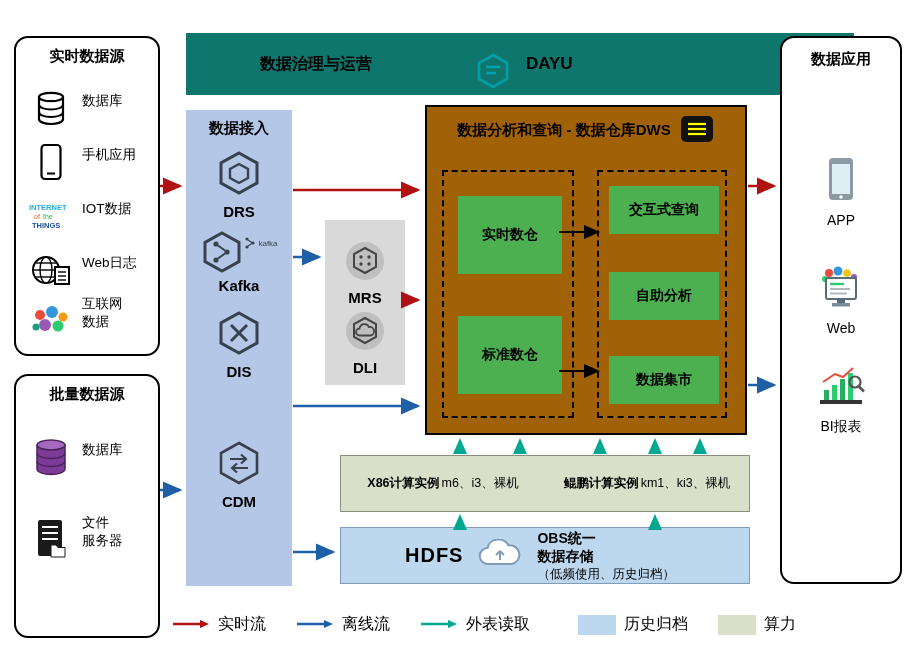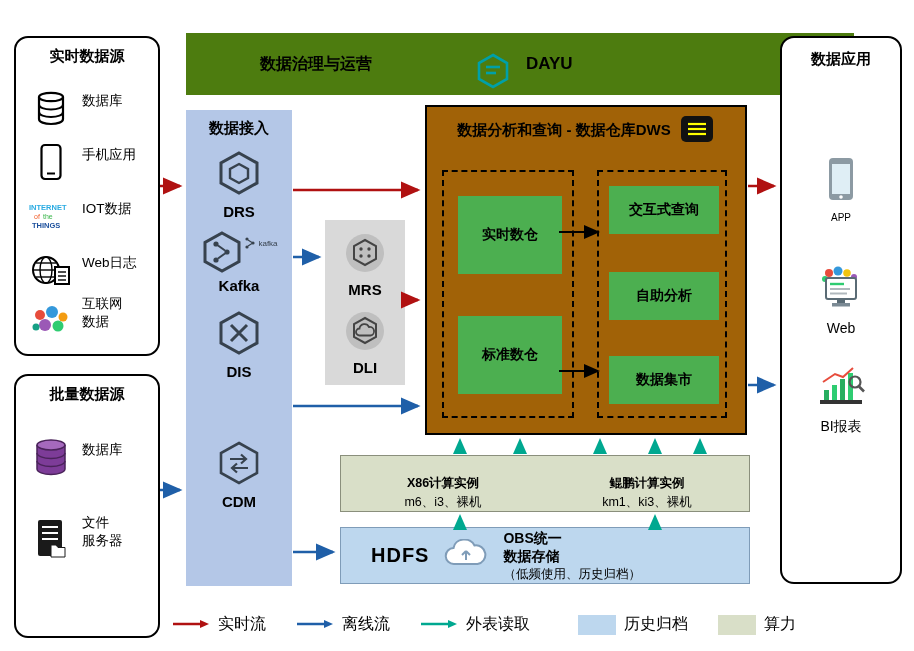--- a/index.html
+++ b/index.html
@@ -5,45 +5,45 @@
   * { margin:0; padding:0; box-sizing:border-box; }
   body { font-family:"Liberation Sans","DejaVu Sans",sans-serif; background:#fff; color:#000; }
   .canvas { position:relative; width:914px; height:651px; background:#fff; overflow:hidden; }
   .abs { position:absolute; }
   .panel { position:absolute; border:2.5px solid #000; border-radius:14px; background:#fff; }
   .panel-title { position:absolute; top:9px; left:0; right:0; text-align:center; font-weight:bold; font-size:15px; }
   .src-item { position:absolute; left:10px; right:4px; display:flex; align-items:center; gap:6px; }
   .icon-cell { width:50px; display:flex; justify-content:center; align-items:flex-end; flex:none;margin-top:13px; }
   .src-label { font-size:13.5px; white-space:pre-line; line-height:1.3; }
 
-  .gov { left:186px; top:33px; width:668px; height:62px; background:#4d7c0f; }
+  .gov { left:186px; top:33px; width:668px; height:62px; background:#0f766e; }
   .gov-title { position:absolute; left:74px; top:0; bottom:0; display:flex; align-items:center; font-weight:bold; font-size:16px; }
   .gov-brand { position:absolute; left:282px; top:0; bottom:0; display:flex; align-items:center; gap:8px; font-weight:bold; font-size:17px; }
 
   .ingest { left:186px; top:110px; width:106px; height:476px; background:#b4c7e7; }
   .col-item { position:absolute; left:0; right:0; display:flex; flex-direction:column; align-items:center; gap:3px; }
   .col-label { font-size:15px; font-weight:bold; }
   .kafka-row { display:flex; align-items:flex-start; }
   .kafka-mini { display:flex; align-items:center; gap:2px; font-size:8px; color:#37424e; margin-top:6px; }
 
   .gray-box { left:325px; top:220px; width:80px; height:165px; background:#d9d9d9; }
 
   .dws { left:425px; top:105px; width:322px; height:330px; background:#a16207; border:2px solid #000; }
   .dws-title { position:absolute; top:7px; left:0; right:0; display:flex; justify-content:center; align-items:center; gap:8px; font-weight:bold; font-size:15px; }
   .dashed { position:absolute; border:2px dashed #000; }
   .dashed-left { left:15px; top:63px; width:132px; height:248px; }
   .dashed-right { left:170px; top:63px; width:130px; height:248px; }
   .green-box { position:absolute; background:#4caf50; display:flex; align-items:center; justify-content:center; font-weight:bold; font-size:14px; }
 
   .compute { left:340px; top:455px; width:410px; height:57px; background:#d9dfc8; border:1px solid #8a8f7c; display:flex; }
-  .compute-col { flex:1; display:flex; flex-direction:column; justify-content:flex-end; align-items:center; gap:2px; font-size:12.5px; }
+  .compute-col { flex:1; display:flex; flex-direction:row; justify-content:center; align-items:center; gap:2px; font-size:12.5px; }
   .compute-col .t { font-weight:bold; }
 
   .hdfs { left:340px; top:527px; width:410px; height:57px; background:#bdd7ee; border:1px solid #7f9cb8; display:flex; align-items:center; gap:14px; padding-left:30px; }
-  .hdfs-name { font-weight:bold; font-size:20px; letter-spacing:1px; }
+  .hdfs-name { font-weight:bold; font-size:20px; letter-spacing:1px;margin-left:34px; }
   .obs-block { font-weight:bold; font-size:14px; line-height:1.3; }
   .obs-line2 { display:flex; align-items:flex-start;flex-direction:column; }
   .obs-note { font-weight:normal; font-size:12.5px; white-space:nowrap; }
 
   .apps { left:780px; top:36px; width:122px; height:548px;padding-left:17px; }
 
   .legend { position:absolute; left:172px; top:614px; display:flex; align-items:center; gap:30px; }
   .legend-item { display:flex; align-items:center; gap:8px; font-size:16px; }
   .swatch { width:38px; height:20px; display:inline-block; }
   .swatch-archive { background:#bdd7ee; }
@@ -228,21 +228,21 @@
           <path d="M23 3 L41 13 V33 L23 43 L5 33 V13 Z" fill="none" stroke="#37424e" stroke-width="2.6"></path>
           <path d="M14 19 h16 m-5 -4.5 l5 4.5 l-5 4.5" stroke="#37424e" stroke-width="2.2" fill="none"></path>
           <path d="M32 28 h-16 m5 -4.5 l-5 4.5 l5 4.5" stroke="#37424e" stroke-width="2.2" fill="none"></path>
         </svg>
       </span>
       <span class="col-label">CDM</span>
     </div>
   </div>
 
   <div class="abs gray-box">
-    <div class="col-item" style="top:12px">
+    <div class="col-item" style="top:20px">
       <span>
         <svg width="42" height="42" viewBox="0 0 42 42">
           <circle cx="21" cy="21" r="19" fill="#bfbfbf"></circle>
           <path d="M21 8 L32 14 V27 L21 33 L10 27 V14 Z" fill="none" stroke="#444" stroke-width="2"></path>
           <circle cx="17" cy="17" r="1.7" fill="#444"></circle>
             <circle cx="25" cy="17" r="1.7" fill="#444"></circle>
           <circle cx="17" cy="24" r="1.7" fill="#444"></circle>
             <circle cx="25" cy="24" r="1.7" fill="#444"></circle>
         </svg>
       </span>
@@ -327,21 +327,21 @@
     <div class="panel-title" style="top:12px">数据应用</div>
 
     <div class="col-item" style="top:118px;gap:6px">
       <span>
         <svg width="30" height="46" viewBox="0 0 30 46">
           <rect x="3" y="2" width="24" height="42" rx="4" fill="#8c9aa3"></rect>
           <rect x="6" y="8" width="18" height="30" fill="#dfeef5"></rect>
           <circle cx="15" cy="41" r="1.8" fill="#fff"></circle>
         </svg>
       </span>
-      <span style="font-size:10px;font-weight:normal">APP</span>
+      <span style="font-size:14px;font-weight:normal">APP</span>
     </div>
 
     <div class="col-item" style="top:326px;gap:6px">
       <span>
         <svg width="48" height="44" viewBox="0 0 48 44">
           <rect x="3" y="36" width="42" height="4" fill="#333"></rect>
           <rect x="7" y="26" width="5" height="10" fill="#27ae60"></rect>
           <rect x="15" y="21" width="5" height="15" fill="#2ecc71"></rect>
           <rect x="23" y="15" width="5" height="21" fill="#27ae60"></rect>
           <rect x="31" y="9" width="5" height="27" fill="#2ecc71"></rect>

